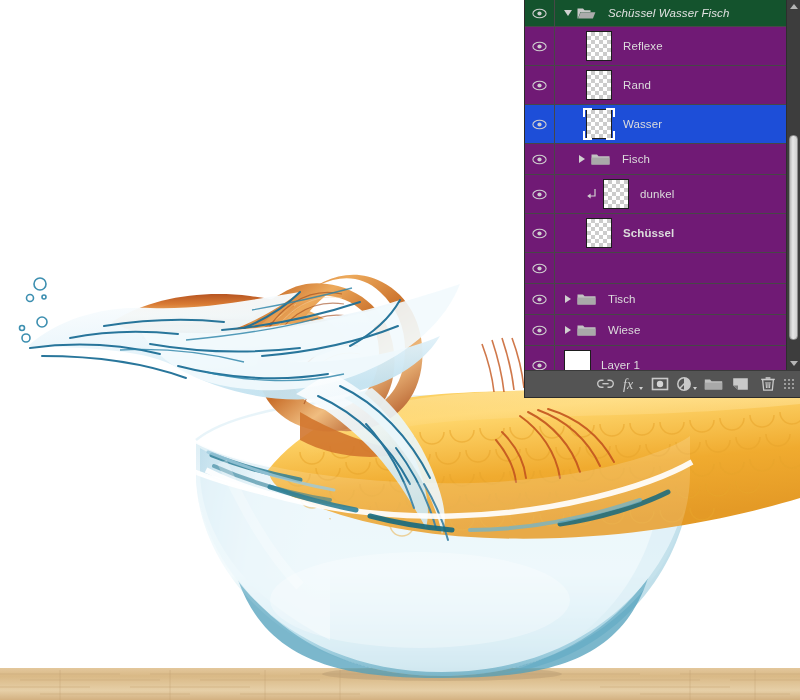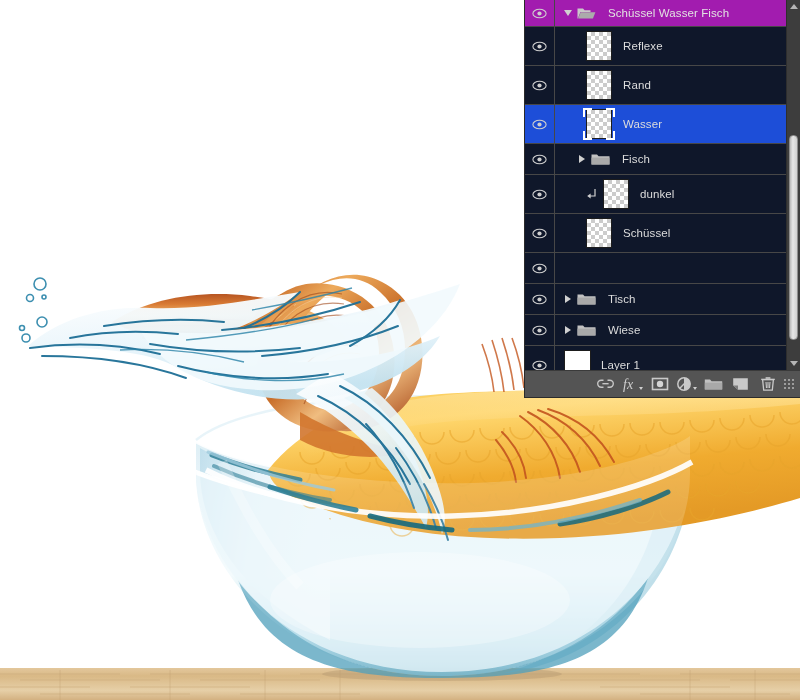--- a/index.html
+++ b/index.html
@@ -52,26 +52,26 @@
     height: 370px;
     overflow: hidden;
   }
 
   .layer-row {
     position: relative;
     display: flex;
     align-items: center;
     box-sizing: border-box;
     border-bottom: 1px solid #474747;
-    background: #0f172a;
+    background: #701a75;
     height: 39px;
     width: 262px;
   }
   .layer-row.compact { height: 31px; }
-  .layer-row.group-head { height: 27px; background: #a21caf; }
+  .layer-row.group-head { height: 27px; background: #14532d; font-style: italic; }
   .layer-row.selected { background: #1d4ed8; }
 
   .eye-cell {
     width: 30px;
     min-width: 30px;
     height: 100%;
     display: flex;
     align-items: center;
     justify-content: center;
     border-right: 1px solid #474747;
@@ -161,21 +161,21 @@
 
   .folder-icon { width: 22px; min-width: 22px; margin-right: 9px; display:flex; align-items:center; }
 
   .layer-label {
     font-size: 11.5px;
     color: #dcdcdc;
     letter-spacing: 0.1px;
     white-space: nowrap;
     overflow: hidden;
   }
-  .layer-label.underline { text-decoration: underline; text-underline-offset: 2px; }
+  .layer-label.underline { text-decoration: underline; text-underline-offset: 2px; font-weight: bold; }
   .layer-label.group-title { color: #e2e2e2; }
 
   
   .scrollbar {
     position: absolute;
     right: 0; top: 0;
     width: 14px;
     height: 370px;
     background: #3d3d3d;
     border-left: 1px solid #2e2e2e;

